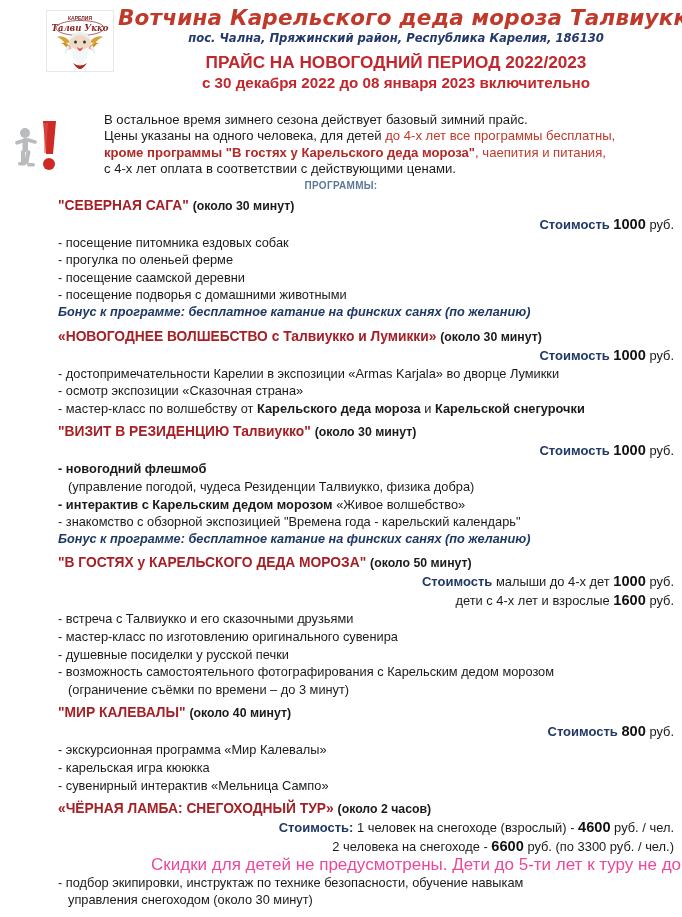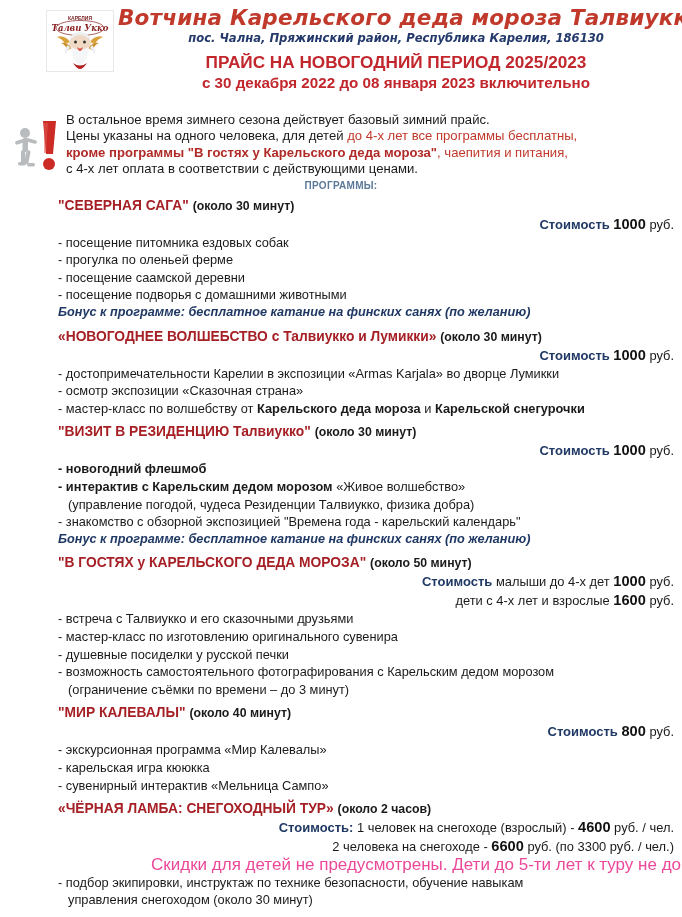--- a/index.html
+++ b/index.html
@@ -63,20 +63,21 @@
 
   
   .notice { position: relative; margin-top: 4px; min-height: 62px; }
   .notice-icon { position: absolute; left: 12px; top: 4px; width: 54px; height: 58px; }
   .notice-lines { padding-left: 66px; padding-right: 10px; }
   .notice-line {
     font-size: 13.1px;
     line-height: 16.4px;
     color: #1a1a1a;
     white-space: nowrap;
+    margin-left: 38px;
   }
   .red { color: #c0392b; }
   .red-b { color: #b02a27; font-weight: bold; }
   .bk { color: #1a1a1a; }
 
   
   .programs-heading {
     text-align: center;
     font-size: 10px;
     font-weight: bold;
@@ -159,21 +160,21 @@
         <path d="M24 36 q9 5 18 0 q-2 16 -9 18 q-7 -2 -9 -18 Z" fill="#f4f6f7"></path>
         <path d="M30 36 q3 3 6 0 q-1 4 -3 4 q-2 0 -3 -4 Z" fill="#d9534f"></path>
         <path d="M21 34 q-4 4 -3 10 q2 -5 5 -7 Z" fill="#eceff1"></path>
         <path d="M45 34 q4 4 3 10 q-2 -5 -5 -7 Z" fill="#eceff1"></path>
         <path d="M26 52 q7 5 14 0 q-4 6 -7 6 q-3 0 -7 -6 Z" fill="#b22222"></path>
       </svg>
     </div>
     <div class="titles">
       <div class="brand-title">Вотчина Карельского деда мороза Талвиукко</div>
       <div class="brand-address">пос. Чална, Пряжинский район, Республика Карелия, 186130</div>
-      <div class="price-heading">ПРАЙС НА НОВОГОДНИЙ ПЕРИОД 2025/2023</div>
+      <div class="price-heading">ПРАЙС НА НОВОГОДНИЙ ПЕРИОД 2022/2023</div>
       <div class="price-subheading">с 30 декабря 2022 до 08 января 2023 включительно</div>
     </div>
   </div>
 
   <div class="notice">
     <div class="notice-icon">
       <svg width="54" height="58" viewBox="0 0 54 58">
         <g fill="#b9bcbe">
           <circle cx="13" cy="17" r="5"></circle>
           <rect x="10.5" y="22" width="5.5" height="14" rx="2.4"></rect>
@@ -214,22 +215,22 @@
     <div class="price-row"><span class="lbl">Стоимость</span> <span class="amt">1000</span> <span>руб.</span></div>
     <div class="bullet">- достопримечательности Карелии в экспозиции «Armas Karjala» во дворце Лумикки</div>
     <div class="bullet">- осмотр экспозиции «Сказочная страна»</div>
     <div class="bullet"><span>- мастер-класс по волшебству от </span><b>Карельского деда мороза</b><span> и </span><b>Карельской снегурочки</b></div>
   </div>
 
   <div class="prog">
     <div class="prog-title"><span>"ВИЗИТ В РЕЗИДЕНЦИЮ Талвиукко"</span> <span class="dur">(около 30 минут)</span></div>
     <div class="price-row"><span class="lbl">Стоимость</span> <span class="amt">1000</span> <span>руб.</span></div>
     <div class="bullet"><b>- новогодний флешмоб</b></div>
+    <div class="bullet cont">(управление погодой, чудеса Резиденции Талвиукко, физика добра)</div>
     <div class="bullet"><b>- интерактив с Карельским дедом морозом </b><span>«Живое волшебство»</span></div>
-    <div class="bullet cont">(управление погодой, чудеса Резиденции Талвиукко, физика добра)</div>
     <div class="bullet">- знакомство с обзорной экспозицией "Времена года - карельский календарь"</div>
     <div class="bonus">Бонус к программе: бесплатное катание на финских санях (по желанию)</div>
   </div>
 
   <div class="prog">
     <div class="prog-title"><span>"В ГОСТЯХ у КАРЕЛЬСКОГО ДЕДА МОРОЗА"</span> <span class="dur">(около 50 минут)</span></div>
     <div class="price-row"><span class="lbl">Стоимость</span> <span>малыши до 4-х дет</span> <span class="amt">1000</span> <span>руб.</span></div>
     <div class="price-row indent"><span>дети с 4-х лет и взрослые</span> <span class="amt">1600</span> <span>руб.</span></div>
     <div class="bullet">- встреча с Талвиукко и его сказочными друзьями</div>
     <div class="bullet">- мастер-класс по изготовлению оригинального сувенира</div>

